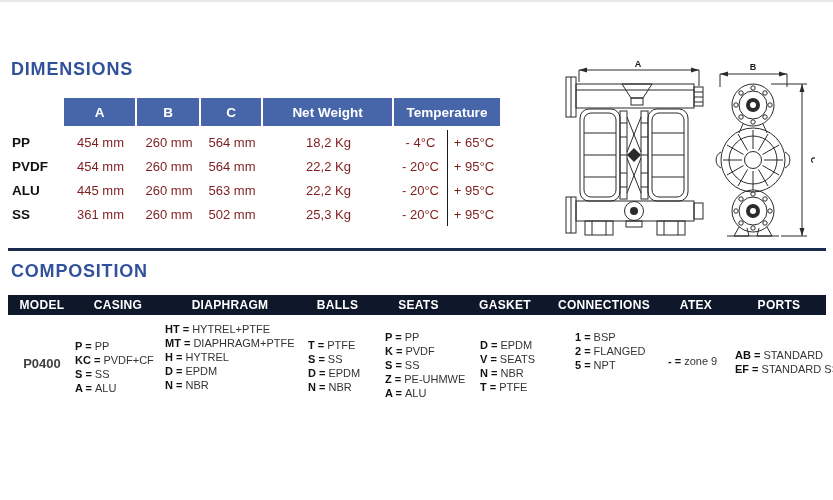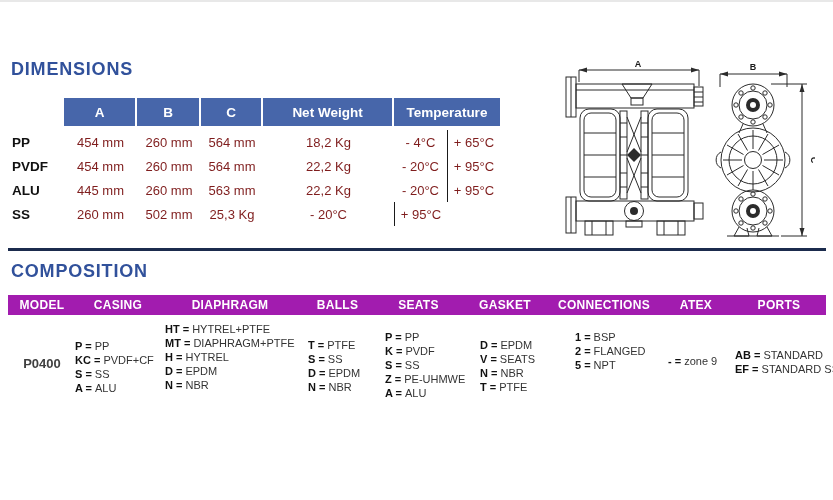--- a/index.html
+++ b/index.html
@@ -42,21 +42,21 @@
   
   .pump-front{position:absolute;left:560px;top:55px;width:150px;height:185px;}
   .pump-side{position:absolute;left:705px;top:55px;width:110px;height:185px;}
   .dim-label{font-size:9px;font-weight:bold;fill:#1a1a1a;text-anchor:middle;}
 
   
   .divider{position:absolute;left:8px;top:246px;width:818px;height:3px;background:#1b2b4d;}
 
   
   .comp-bar{
-    position:absolute;left:8px;top:293px;width:818px;height:20px;background:#a21caf;
+    position:absolute;left:8px;top:293px;width:818px;height:20px;background:#0f172a;
     display:flex;align-items:center;
   }
   .comp-th{
     color:#ffffff;font-weight:bold;font-size:12px;letter-spacing:0.3px;text-align:center;
     flex:0 0 auto;
   }
   .w0{width:68px}.w1{width:84px}.w2{width:140px}.w3{width:75px}.w4{width:87px}
   .w5{width:86px}.w6{width:112px}.w7{width:72px}.w8{width:94px}
 
   
@@ -107,20 +107,21 @@
 
     <div class="dim-rowlabel">ALU</div>
     <div class="dim-cell">445 mm</div>
     <div class="dim-cell">260 mm</div>
     <div class="dim-cell">563 mm</div>
     <div class="dim-cell">22,2 Kg</div>
     <div class="dim-cell">- 20°C</div>
     <div class="dim-cell dim-tempmax">+ 95°C</div>
 
     <div class="dim-rowlabel">SS</div>
+    <div class="dim-cell">361 mm</div>
     <div class="dim-cell">260 mm</div>
     <div class="dim-cell">502 mm</div>
     <div class="dim-cell">25,3 Kg</div>
     <div class="dim-cell">- 20°C</div>
     <div class="dim-cell dim-tempmax">+ 95°C</div>
   </div>
 
   <svg class="pump-front" viewBox="0 0 150 185">
     <g stroke="#2b2b2b" fill="none" stroke-width="1">
       <line x1="19" y1="13" x2="139" y2="13"></line>

